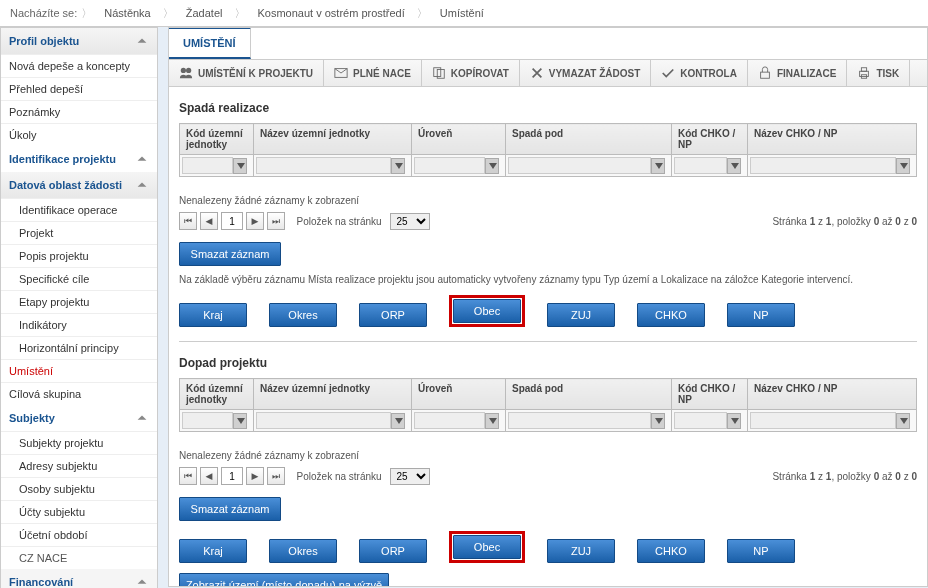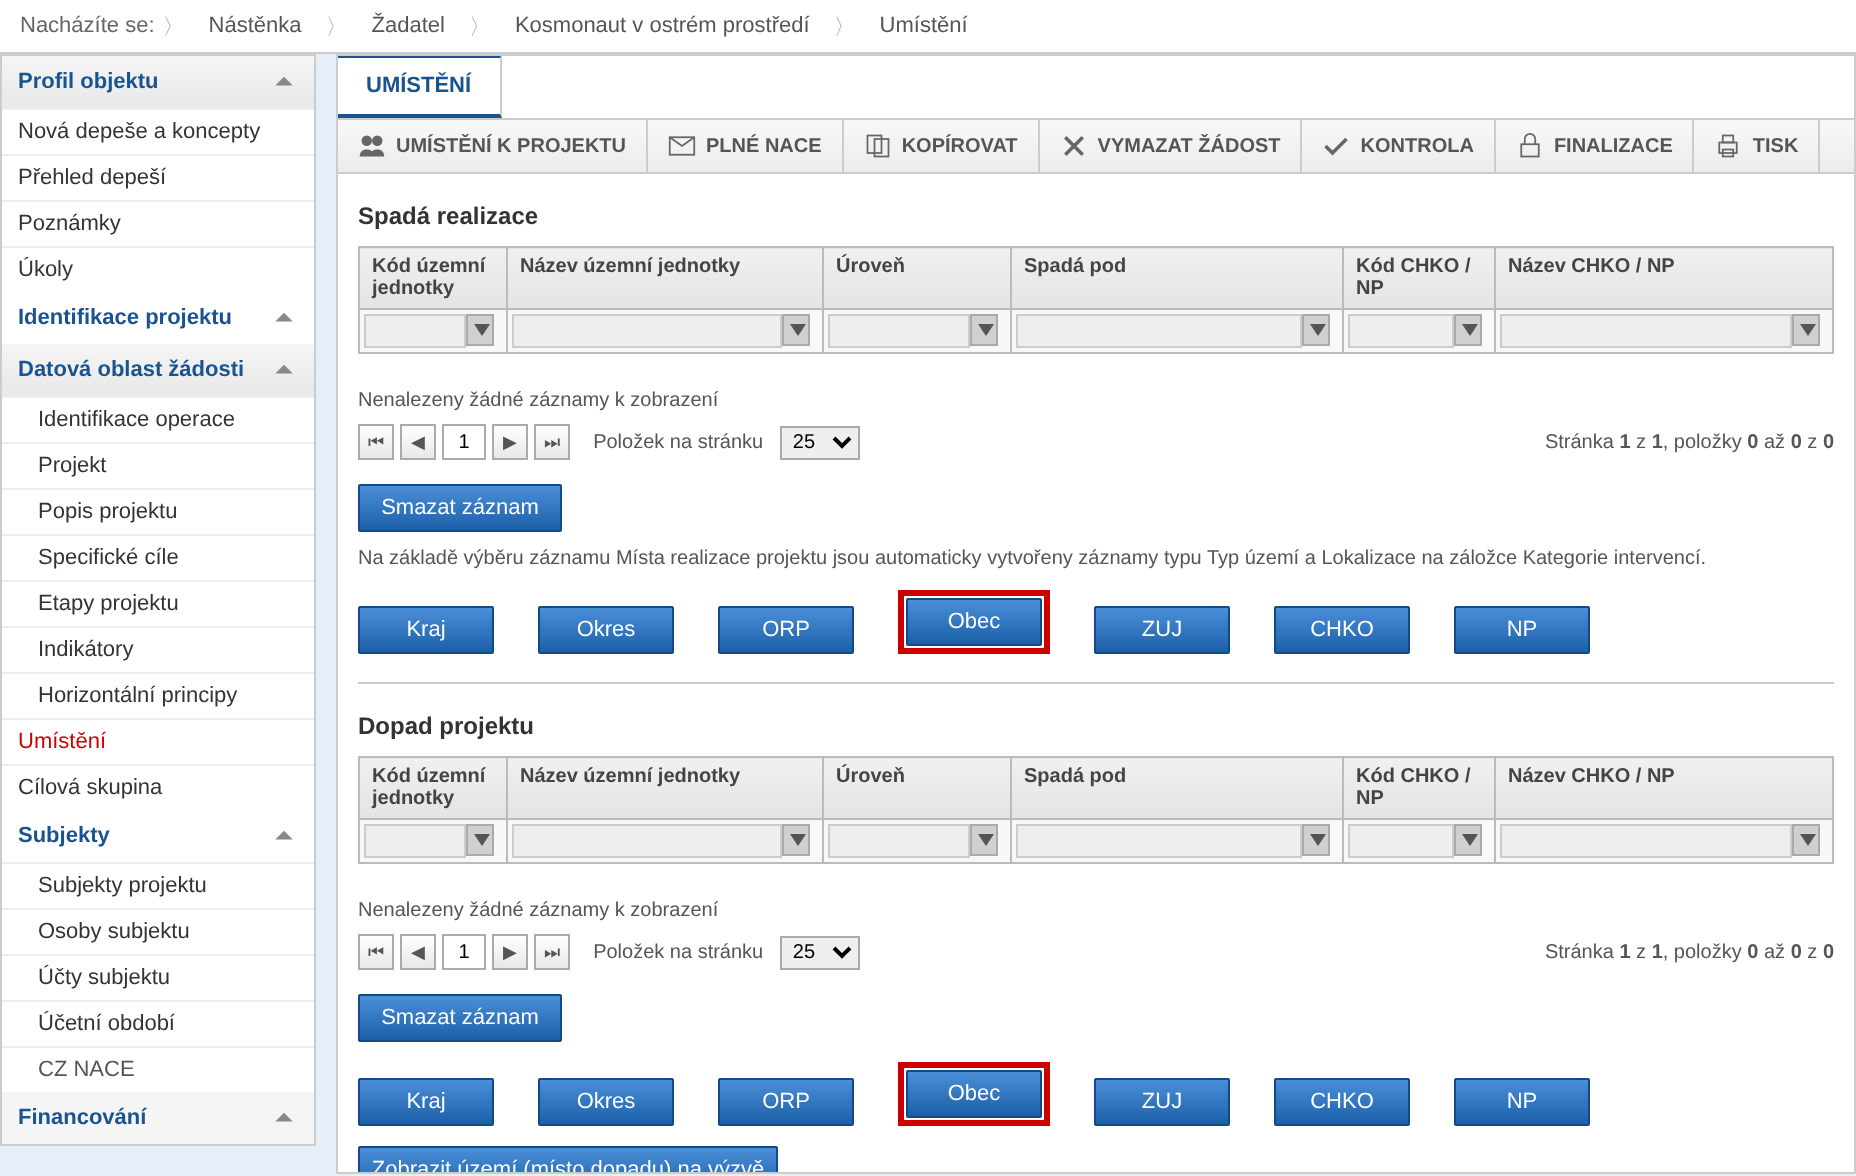--- a/index.html
+++ b/index.html
@@ -102,20 +102,21 @@
     <div class="side-item sub">Horizontální principy</div>
     <div class="side-item active">Umístění</div>
     <div class="side-item">Cílová skupina</div>
     <div class="side-hdr" style="background:#fff">
             <span style="color:#1a5490">Subjekty</span>
             <span class="chev"><svg viewBox="0 0 16 16">
                 <path d="M3 10l5-5 5 5z"></path>
               </svg></span>
           </div>
     <div class="side-item sub">Subjekty projektu</div>
+    <div class="side-item sub">Adresy subjektu</div>
     <div class="side-item sub">Osoby subjektu</div>
     <div class="side-item sub">Účty subjektu</div>
     <div class="side-item sub">Účetní období</div>
     <div class="side-item sub2">CZ NACE</div>
     <div class="side-hdr" style="background:#f5f5f5">
             <span style="color:#1a5490">Financování</span>
             <span class="chev"><svg viewBox="0 0 16 16">
                 <path d="M3 10l5-5 5 5z"></path>
               </svg></span>
           </div>

